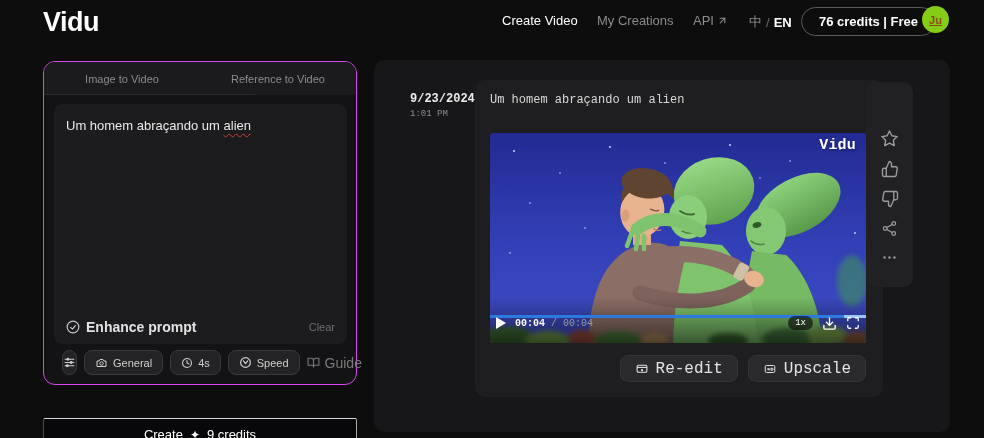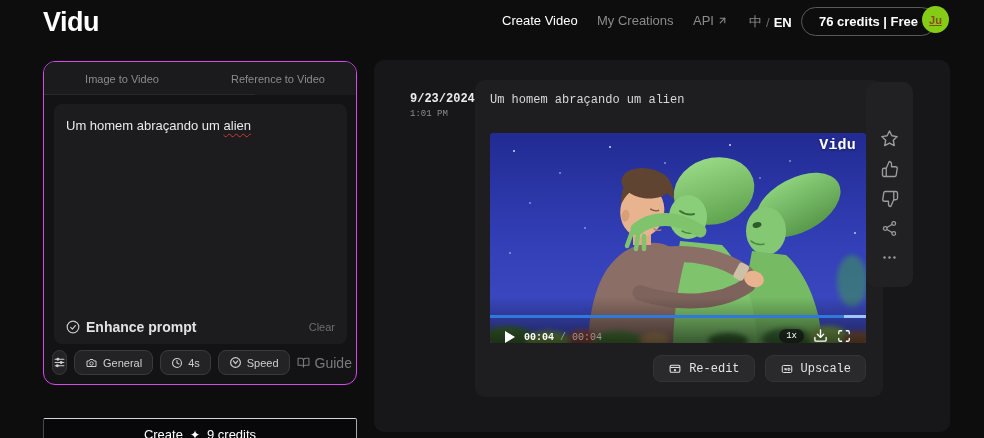--- a/index.html
+++ b/index.html
@@ -62,21 +62,21 @@
     text-decoration-color:#c93a34; text-decoration-thickness:1px; text-underline-offset:3px;
   }
   .prompt-footer {
     position:absolute; left:12px; right:12px; bottom:9px;
     display:flex; align-items:center; justify-content:space-between;
   }
   .enhance { display:flex; align-items:center; gap:6px; cursor:pointer; }
   .enhance-label { font-size:14px; font-weight:600; color:#e2e2e2;text-align:center; }
   .clear-link { font-size:11px; color:#6d6d6d; cursor:pointer; }
   .options-row {
-    position:absolute; left:8px; right:11px; top:288px; height:25px;
+    position:absolute; left:18px; right:11px; top:288px; height:25px;
     display:flex; align-items:center; gap:7px;
   }
   .opt-btn {
     height:25px; display:inline-flex; align-items:center; gap:5px; padding:0 10px;
     background:#232325; border:1px solid #3a3a3d; border-radius:8px;
     font-size:11px; color:#cfcfcf; cursor:pointer; white-space:nowrap;
   }
   .opt-btn.icon-only { width:29px; justify-content:center; padding:0; }
   .guide-link { margin-left:auto; display:flex; align-items:center; gap:5px; font-size:14px; color:#7a7a7a; cursor:pointer; }
 
@@ -110,34 +110,34 @@
   .watermark {
     position:absolute; top:4px; right:10px; font-size:15px; font-weight:800; color:#fff;
     letter-spacing:0.2px; text-shadow:0 1px 3px rgba(0,0,0,0.45);
   }
   .ctrl-shade { position:absolute; left:0; right:0; bottom:0; height:46px;
     background:linear-gradient(180deg, rgba(0,0,0,0) 0%, rgba(0,0,0,0.55) 100%); }
   .progress { position:absolute; left:0; right:0; bottom:25px; height:3px; background:#2e79de; cursor:pointer; }
   .progress-cap { position:absolute; right:0; top:0; width:22px; height:3px; background:#9cc6f7; }
   .video-controls {
     position:absolute; left:0; right:0; bottom:0; height:40px;
-    display:flex; align-items:flex-end; padding:0 15px; gap:9px;
+    display:flex; align-items:center; padding:0 6px; gap:9px;
   }
   .play-btn { width:0; height:0; border-left:10px solid #fff; border-top:6px solid transparent; border-bottom:6px solid transparent; cursor:pointer; }
   .time { font-size:10px; color:#fff; font-weight:600; white-space:nowrap; }
   .time .t-sep, .time .t-total { color:#9a9a9a; font-weight:400; }
   .ctrl-spacer { flex:1; }
   .speed-pill { background:rgba(12,12,12,0.65); border-radius:9px; padding:2px 7px; font-size:9px; color:#fff; cursor:pointer; }
   .ctrl-icon { cursor:pointer; display:flex; align-items:center; }
 
   .card-actions { position:absolute; right:17px; bottom:15px; display:flex; gap:10px; }
   .action-btn {
     height:27px; padding:0 14px; display:flex; align-items:center; gap:7px;
     background:#2a2a2d; border:1px solid #343437; border-radius:8px;
-    font-size:12px; color:#e3e3e3; cursor:pointer; white-space:nowrap;
+    font-size:16px; color:#e3e3e3; cursor:pointer; white-space:nowrap;
   }
 
   .icon-strip {
     position:absolute; left:492px; top:22px; width:47px; height:205px;
     background:#212124; border-radius:10px;
     display:flex; flex-direction:column; align-items:center; padding-top:47px; gap:12px;
   }
   .strip-icon { cursor:pointer; display:flex; }
 </style>
 </head>

